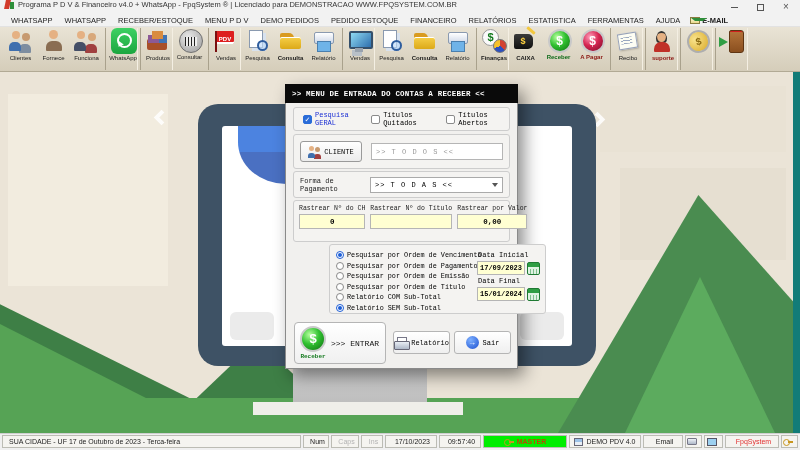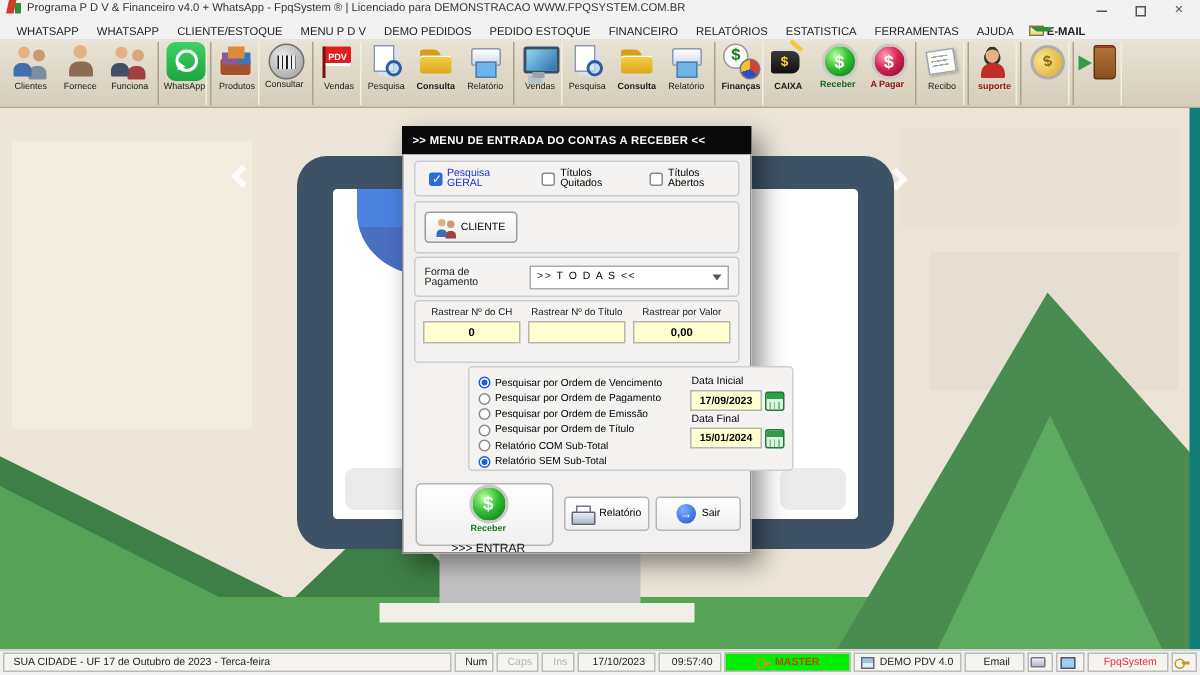--- a/index.html
+++ b/index.html
@@ -106,22 +106,22 @@
   .monitor { position:absolute; left:198px; top:32px; width:398px; height:262px; background:#3e5265; border-radius:20px; }
   .screen { position:absolute; left:24px; top:22px; right:24px; bottom:20px; background:#fff; border-radius:3px; }
   .cloud { position:absolute; left:16px; top:0; width:96px; height:58px; background:linear-gradient(#4c83e0 0 44%,#4a70c2 44%); border-radius:0 0 50% 50% / 0 0 72% 72%; }
   .corner-sq { position:absolute; bottom:6px; width:44px; height:28px; background:#ebebeb; border-radius:6px; }
   .sq-l { left:8px; } .sq-r { right:8px; }
   .stand { position:absolute; left:293px; top:294px; width:134px; height:38px; background:linear-gradient(#d0d0d0,#bdbdbd); }
   .stand-base { position:absolute; left:253px; top:330px; width:210px; height:13px; background:#efeee9; }
   .teal-strip { position:absolute; left:793px; top:0; width:7px; height:361px; background:#127c78; }
 
   
-  .dialog { position:absolute; left:268px; top:84px; width:233px; height:285px; z-index:20;
-    box-shadow:6px 7px 16px rgba(0,0,0,.45); font-size:7px; }
+  .dialog { position:absolute; left:285px; top:84px; width:233px; height:285px; z-index:20;
+    box-shadow:6px 7px 16px rgba(0,0,0,.45); font-size:7px;font-family:Liberation Mono, monospace; }
   .dlg-title { height:19px; background:#0a0a0a; color:#fff; font-size:7.5px; font-weight:bold;
     display:flex; align-items:center; padding-left:7px; letter-spacing:.2px; }
   .dlg-body { position:relative; height:266px; background:#f1f0ee; border:1px solid #8a8a8a; border-top:none; }
   .grp { position:absolute; left:7px; width:217px; border:1px solid #cdcdcd; border-radius:3px; background:#f4f3f1; }
 
   .grp-cb { top:4px; height:24px; display:flex; align-items:center; padding-left:9px; gap:9px; }
   .cb { display:flex; align-items:center; gap:3px; }
   .cb-box { width:9px; height:9px; border:1px solid #8a8a8a; background:#fff; border-radius:2px; position:relative; flex:0 0 auto; }
   .cb[data-state="on"] .cb-box { background:#2a6cd8; border-color:#2a6cd8; }
   .cb[data-state="on"] .cb-box::after { content:"✓"; position:absolute; left:1px; top:-1px; color:#fff; font-size:8px; }
@@ -155,21 +155,21 @@
   .r-label { font-size:6.8px; white-space:nowrap; }
   .date-col { position:absolute; left:147px; top:4px; width:66px; }
   .dlbl { font-size:7px; display:block; margin:2px 0 2px 1px; }
   .date-row { display:flex; align-items:center; gap:2px; }
   .dinp { width:48px; height:14px; border:1px solid #b5b5b5; background:#ffffd2; font-size:7px; font-weight:bold; text-align:center; font-family:inherit; padding:0; }
   .cal { width:13px; height:13px; border:1px solid #1f7a33; border-radius:2px; background:linear-gradient(#2f9e44 0 4px,#dff2e2 4px); position:relative; }
   .cal::after { content:""; position:absolute; left:2px; top:6px; width:8px; height:5px; background:repeating-linear-gradient(90deg,#7fbf8d 0 1px,transparent 1px 3px); }
 
   .btn-row { position:absolute; left:7px; top:217px; width:217px; height:46px; }
   .btn-entrar { position:absolute; left:1px; top:2px; width:92px; height:42px; background:linear-gradient(#fff,#f0f0f0); border:1px solid #b5b5b5; border-radius:4px;
-    display:flex; align-items:center; gap:5px; padding-left:5px; font-family:inherit;flex-direction:column; }
+    display:flex; align-items:center; gap:5px; padding-left:5px; font-family:inherit; }
   .sphere-wrap { display:flex; flex-direction:column; align-items:center; }
   .sphere { width:26px; height:26px; border-radius:50%; border:2px solid #c9c9c9;
     background:radial-gradient(circle at 35% 30%,#b5ff9e,#31c131 45%,#0c6e10); position:relative; }
   .sphere::before { content:"$"; position:absolute; left:0; top:0; width:22px; height:22px; color:#fff; font:bold 13px/22px "Liberation Sans",sans-serif; text-align:center; }
   .sphere-cap { font-size:6px; font-weight:bold; color:#157a1f; margin-top:1px; }
   .entrar-text { font-size:8px; color:#111; }
   .btn-sm { position:absolute; top:11px; width:57px; height:23px; background:linear-gradient(#fff,#efefef); border:1px solid #b5b5b5; border-radius:3px;
     display:flex; align-items:center; justify-content:center; gap:4px; font-size:7px; font-family:inherit; }
   .btn-rel { left:100px; } .btn-sair { left:161px; }
   .printer-ic { width:14px; height:11px; position:relative; }
@@ -226,21 +226,21 @@
       <span data-name="menu-item-label">WHATSAPP</span>
     </span>
 
     <span class="menu-item" data-name="menu-item">
       <span class="mi-icon"></span>
       <span data-name="menu-item-label">WHATSAPP</span>
     </span>
 
     <span class="menu-item" data-name="menu-item">
       <span class="mi-icon"></span>
-      <span data-name="menu-item-label">CLIENTE/ESTOQUE</span>
+      <span data-name="menu-item-label">RECEBER/ESTOQUE</span>
     </span>
 
     <span class="menu-item" data-name="menu-item">
       <span class="mi-icon"></span>
       <span data-name="menu-item-label">MENU P D V</span>
     </span>
 
     <span class="menu-item" data-name="menu-item">
       <span class="mi-icon"></span>
       <span data-name="menu-item-label">DEMO PEDIDOS</span>
@@ -444,20 +444,21 @@
           <span class="cb-label" data-name="checkbox-label">Títulos Abertos</span>
         </label>
 
     </div>
 
     <div class="grp grp-cliente" data-name="cliente-group">
       <button class="btn-cliente" data-name="cliente-button">
         <span class="ci" data-name="clients-small-icon"></span>
         <span data-name="cliente-button-label">CLIENTE</span>
       </button>
+      <input class="inp-cliente" readonly="" data-name="cliente-input" value="&gt;&gt; T O D O S &lt;&lt;" style="">
     </div>
 
     <div class="grp grp-forma" data-name="forma-pagamento-group">
       <span class="lbl-forma" data-name="forma-pagamento-label">Forma de Pagamento</span>
       <div class="select" data-name="forma-pagamento-select">
         <span data-name="forma-pagamento-value">&gt;&gt; T O D A S &lt;&lt;</span>
         <span class="sel-arrow" data-name="chevron-down-icon"></span>
       </div>
     </div>
 

